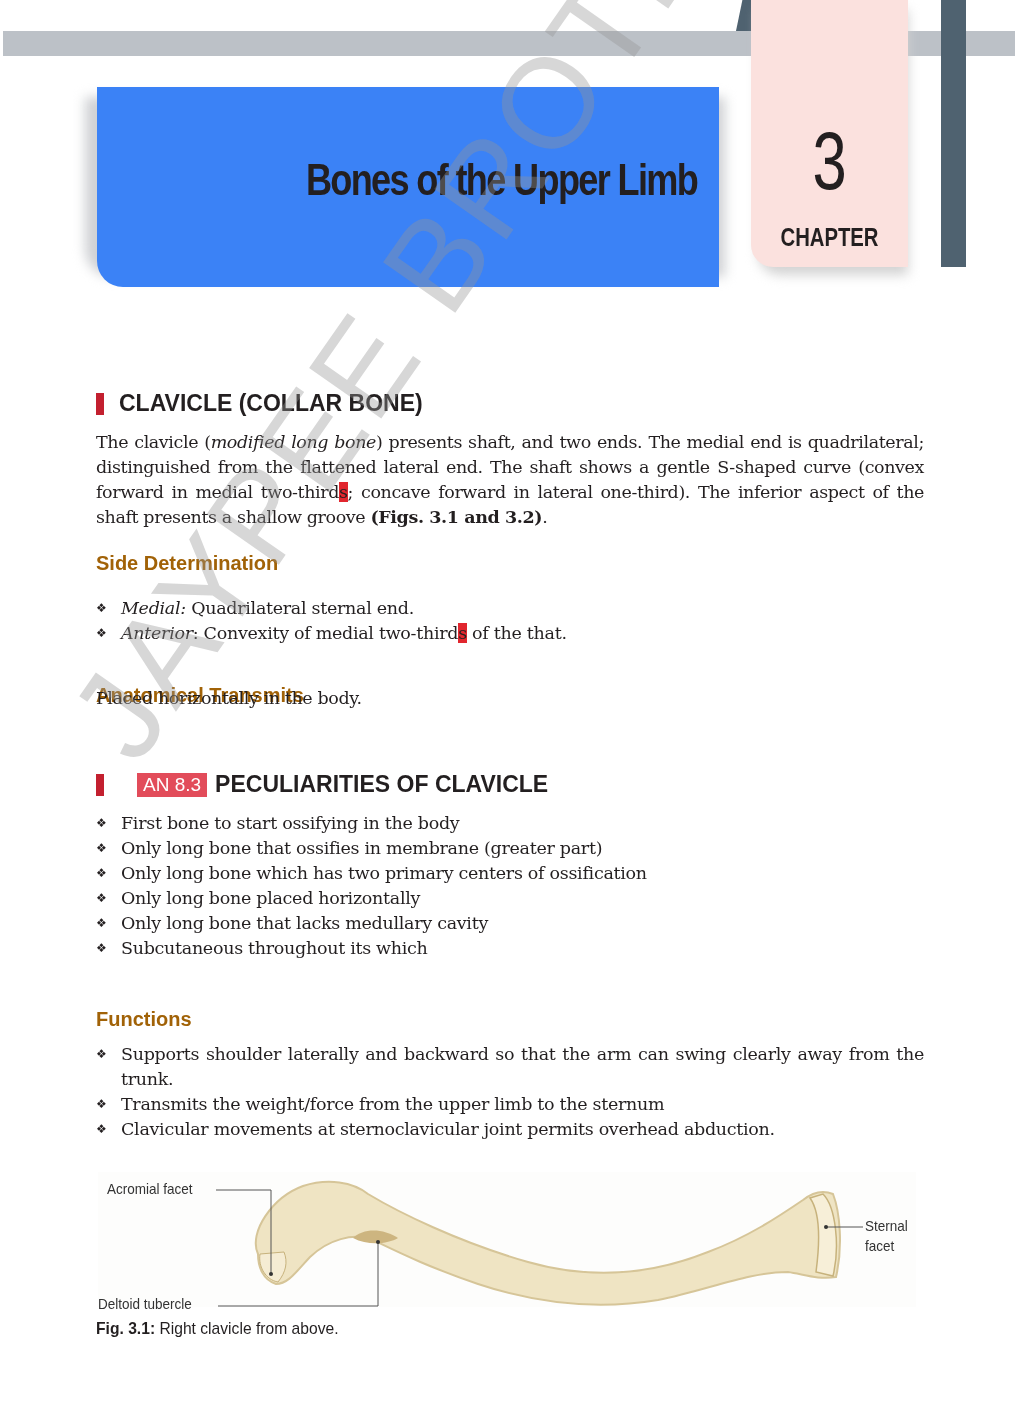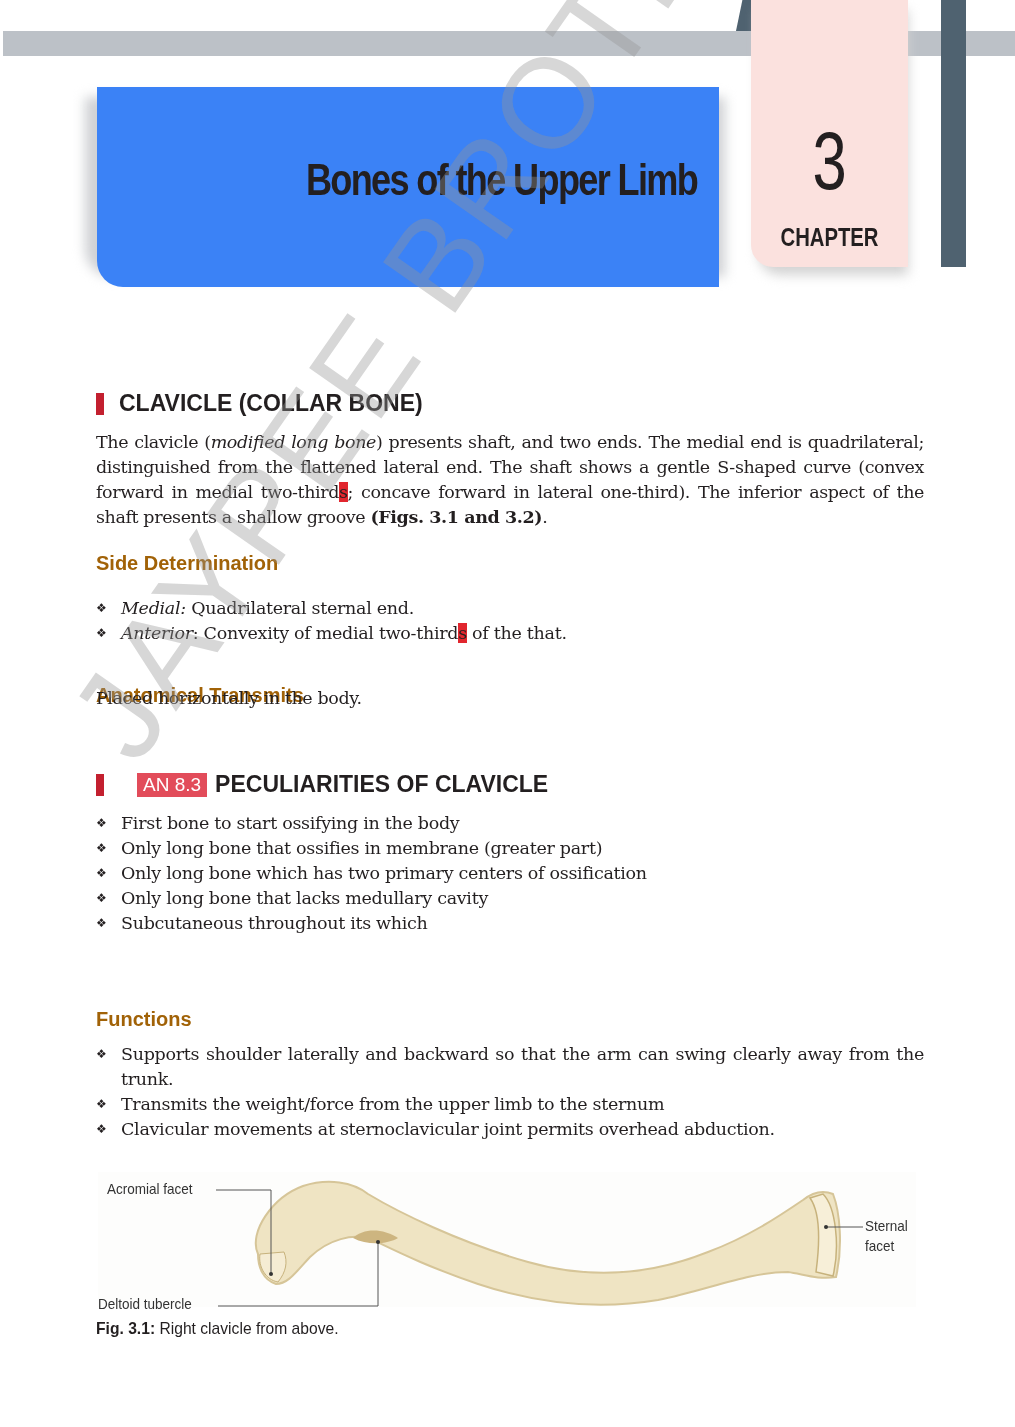--- a/index.html
+++ b/index.html
@@ -92,20 +92,21 @@
   <div class="h1" style="top:771px;">
     <span class="bar"></span>
     <span class="badge">AN 8.3</span>
     <span>PECULIARITIES OF CLAVICLE</span>
   </div>
 
   <ul class="bul" style="top:811px;">
     <li>First bone to start ossifying in the body</li>
     <li>Only long bone that ossifies in membrane (greater part)</li>
     <li>Only long bone which has two primary centers of ossification</li>
+    <li>Only long bone placed horizontally</li>
     <li>Only long bone that lacks medullary cavity</li>
     <li>Subcutaneous throughout its which</li>
   </ul>
 
   <div class="h2" style="top:1008px;">Functions</div>
 
   <ul class="bul" style="top:1042px; text-align:justify;">
     <li>Supports shoulder laterally and backward so that the arm can swing clearly away from the trunk.</li>
     <li>Transmits the weight/force from the upper limb to the sternum</li>
     <li>Clavicular movements at sternoclavicular joint permits overhead abduction.</li>

